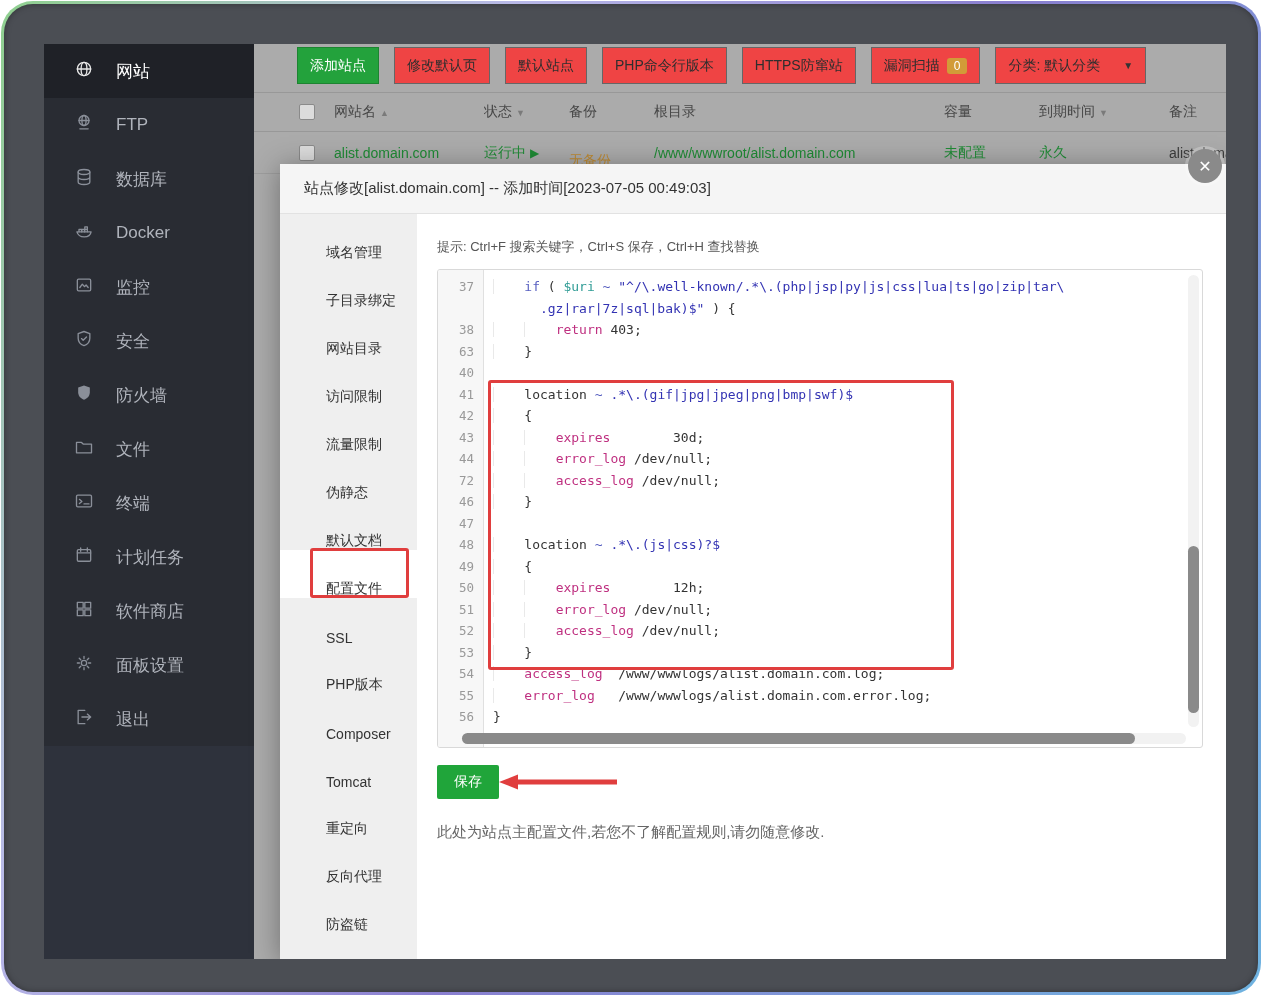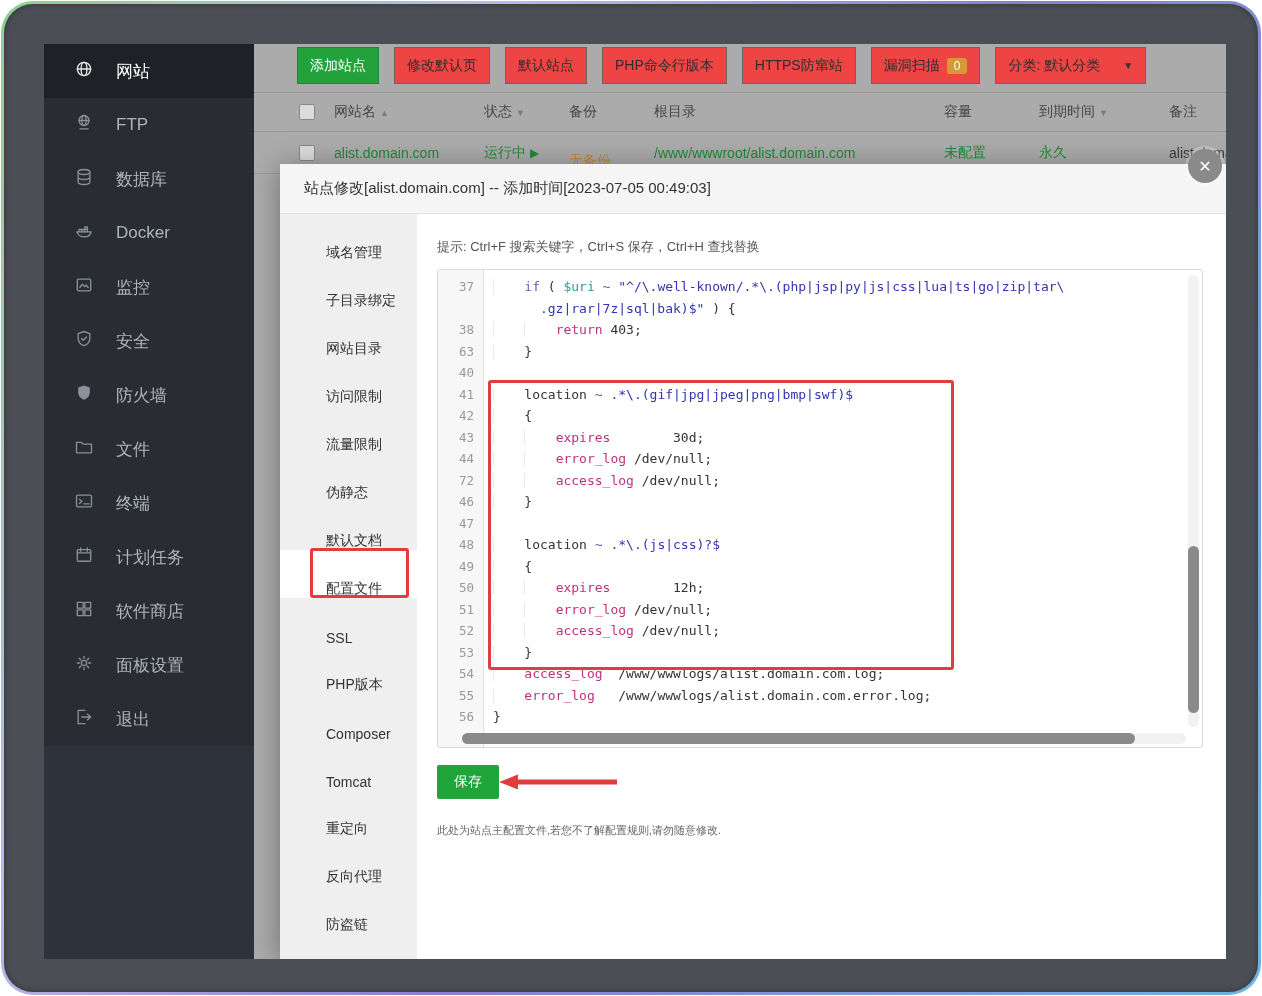--- a/index.html
+++ b/index.html
@@ -85,21 +85,21 @@
   .vthumb { position:absolute; left:0; width:11px; top:60%; height:37%;
     background:#8a8a8a; border-radius:6px; }
   .hscroll { position:absolute; left:24px; right:16px; bottom:3px; height:11px;
     background:#f2f2f2; border-radius:6px; }
   .hthumb { position:absolute; left:0; top:0; height:11px; width:93%;
     background:#8a8a8a; border-radius:6px; }
 
   .save-row { display:flex; align-items:center; margin-top:17px; }
   .save-btn { background:#20a53a; color:#fff; border:none; font-size:14px;
     padding:8px 17px; border-radius:2px; cursor:pointer; }
-  .note { margin-top:24px; font-size:11px; color:#666; }
+  .note { margin-top:24px; font-size:15px; color:#666; }
 </style>
 </head>
 <body>
 
 <div class="frame-edge"></div>
 <div class="frame">
   <div class="screen">
 
     <aside class="sidebar">
       <div class="side-list" id="side-list">

